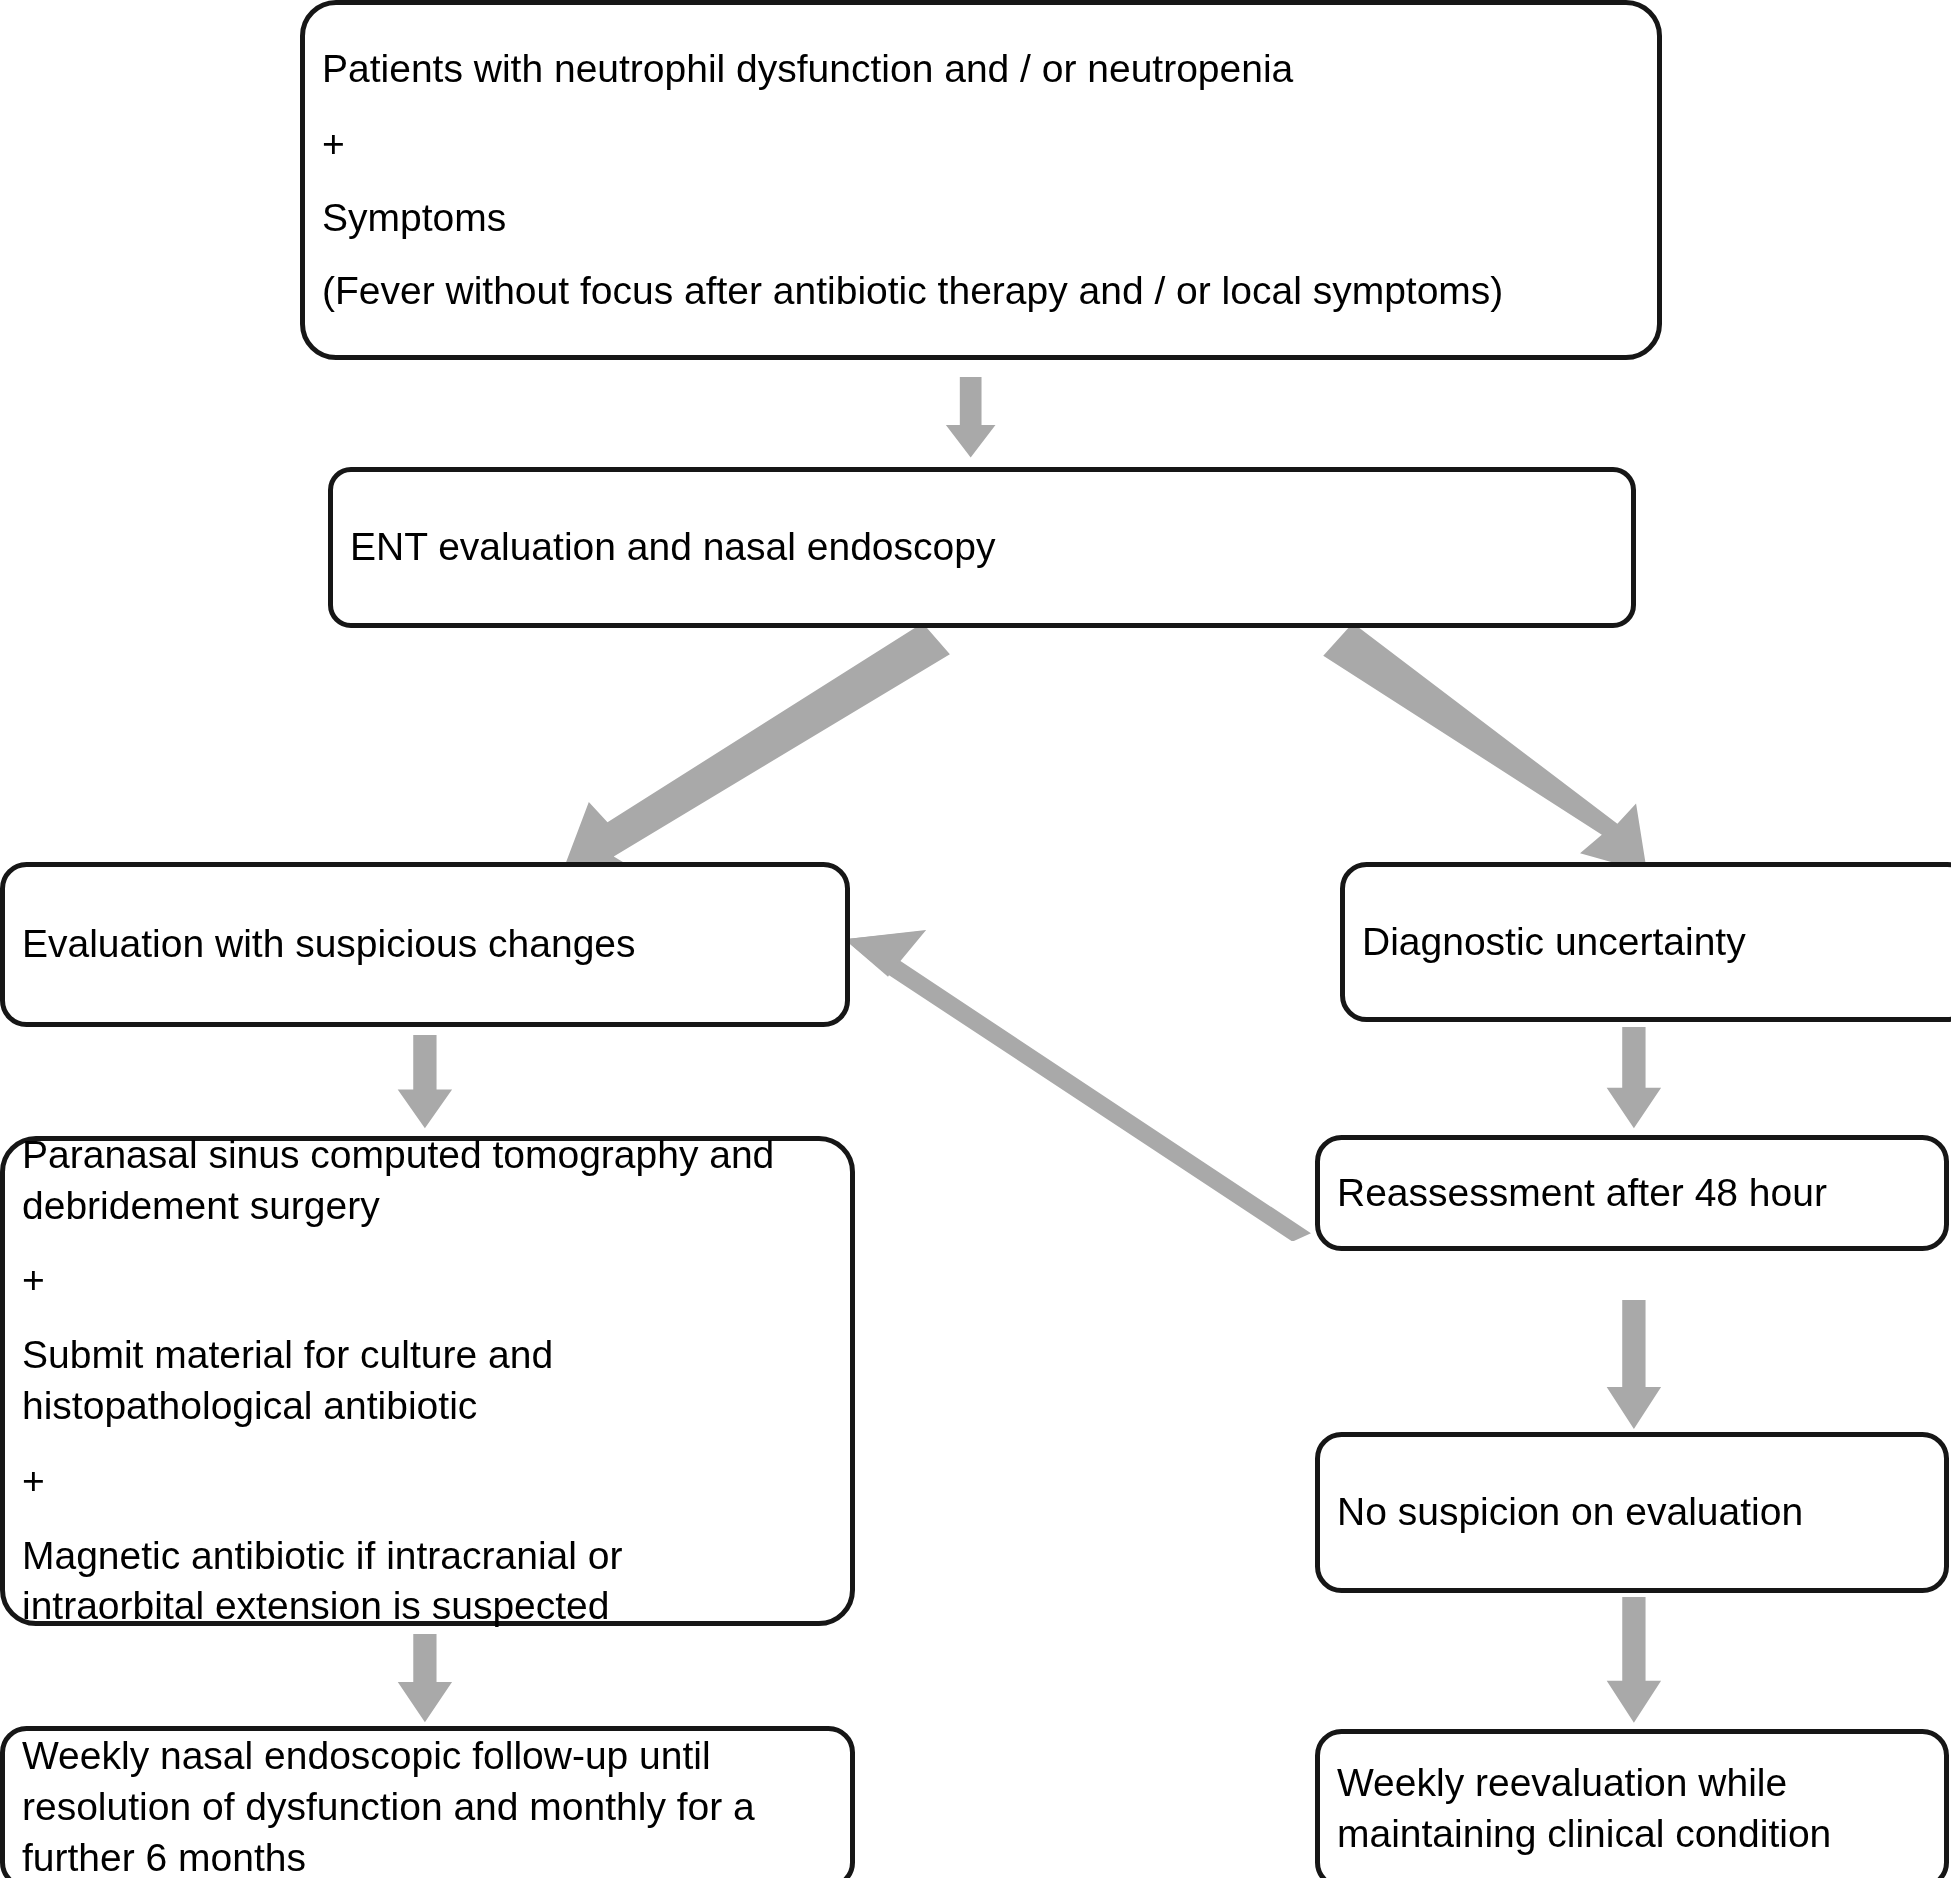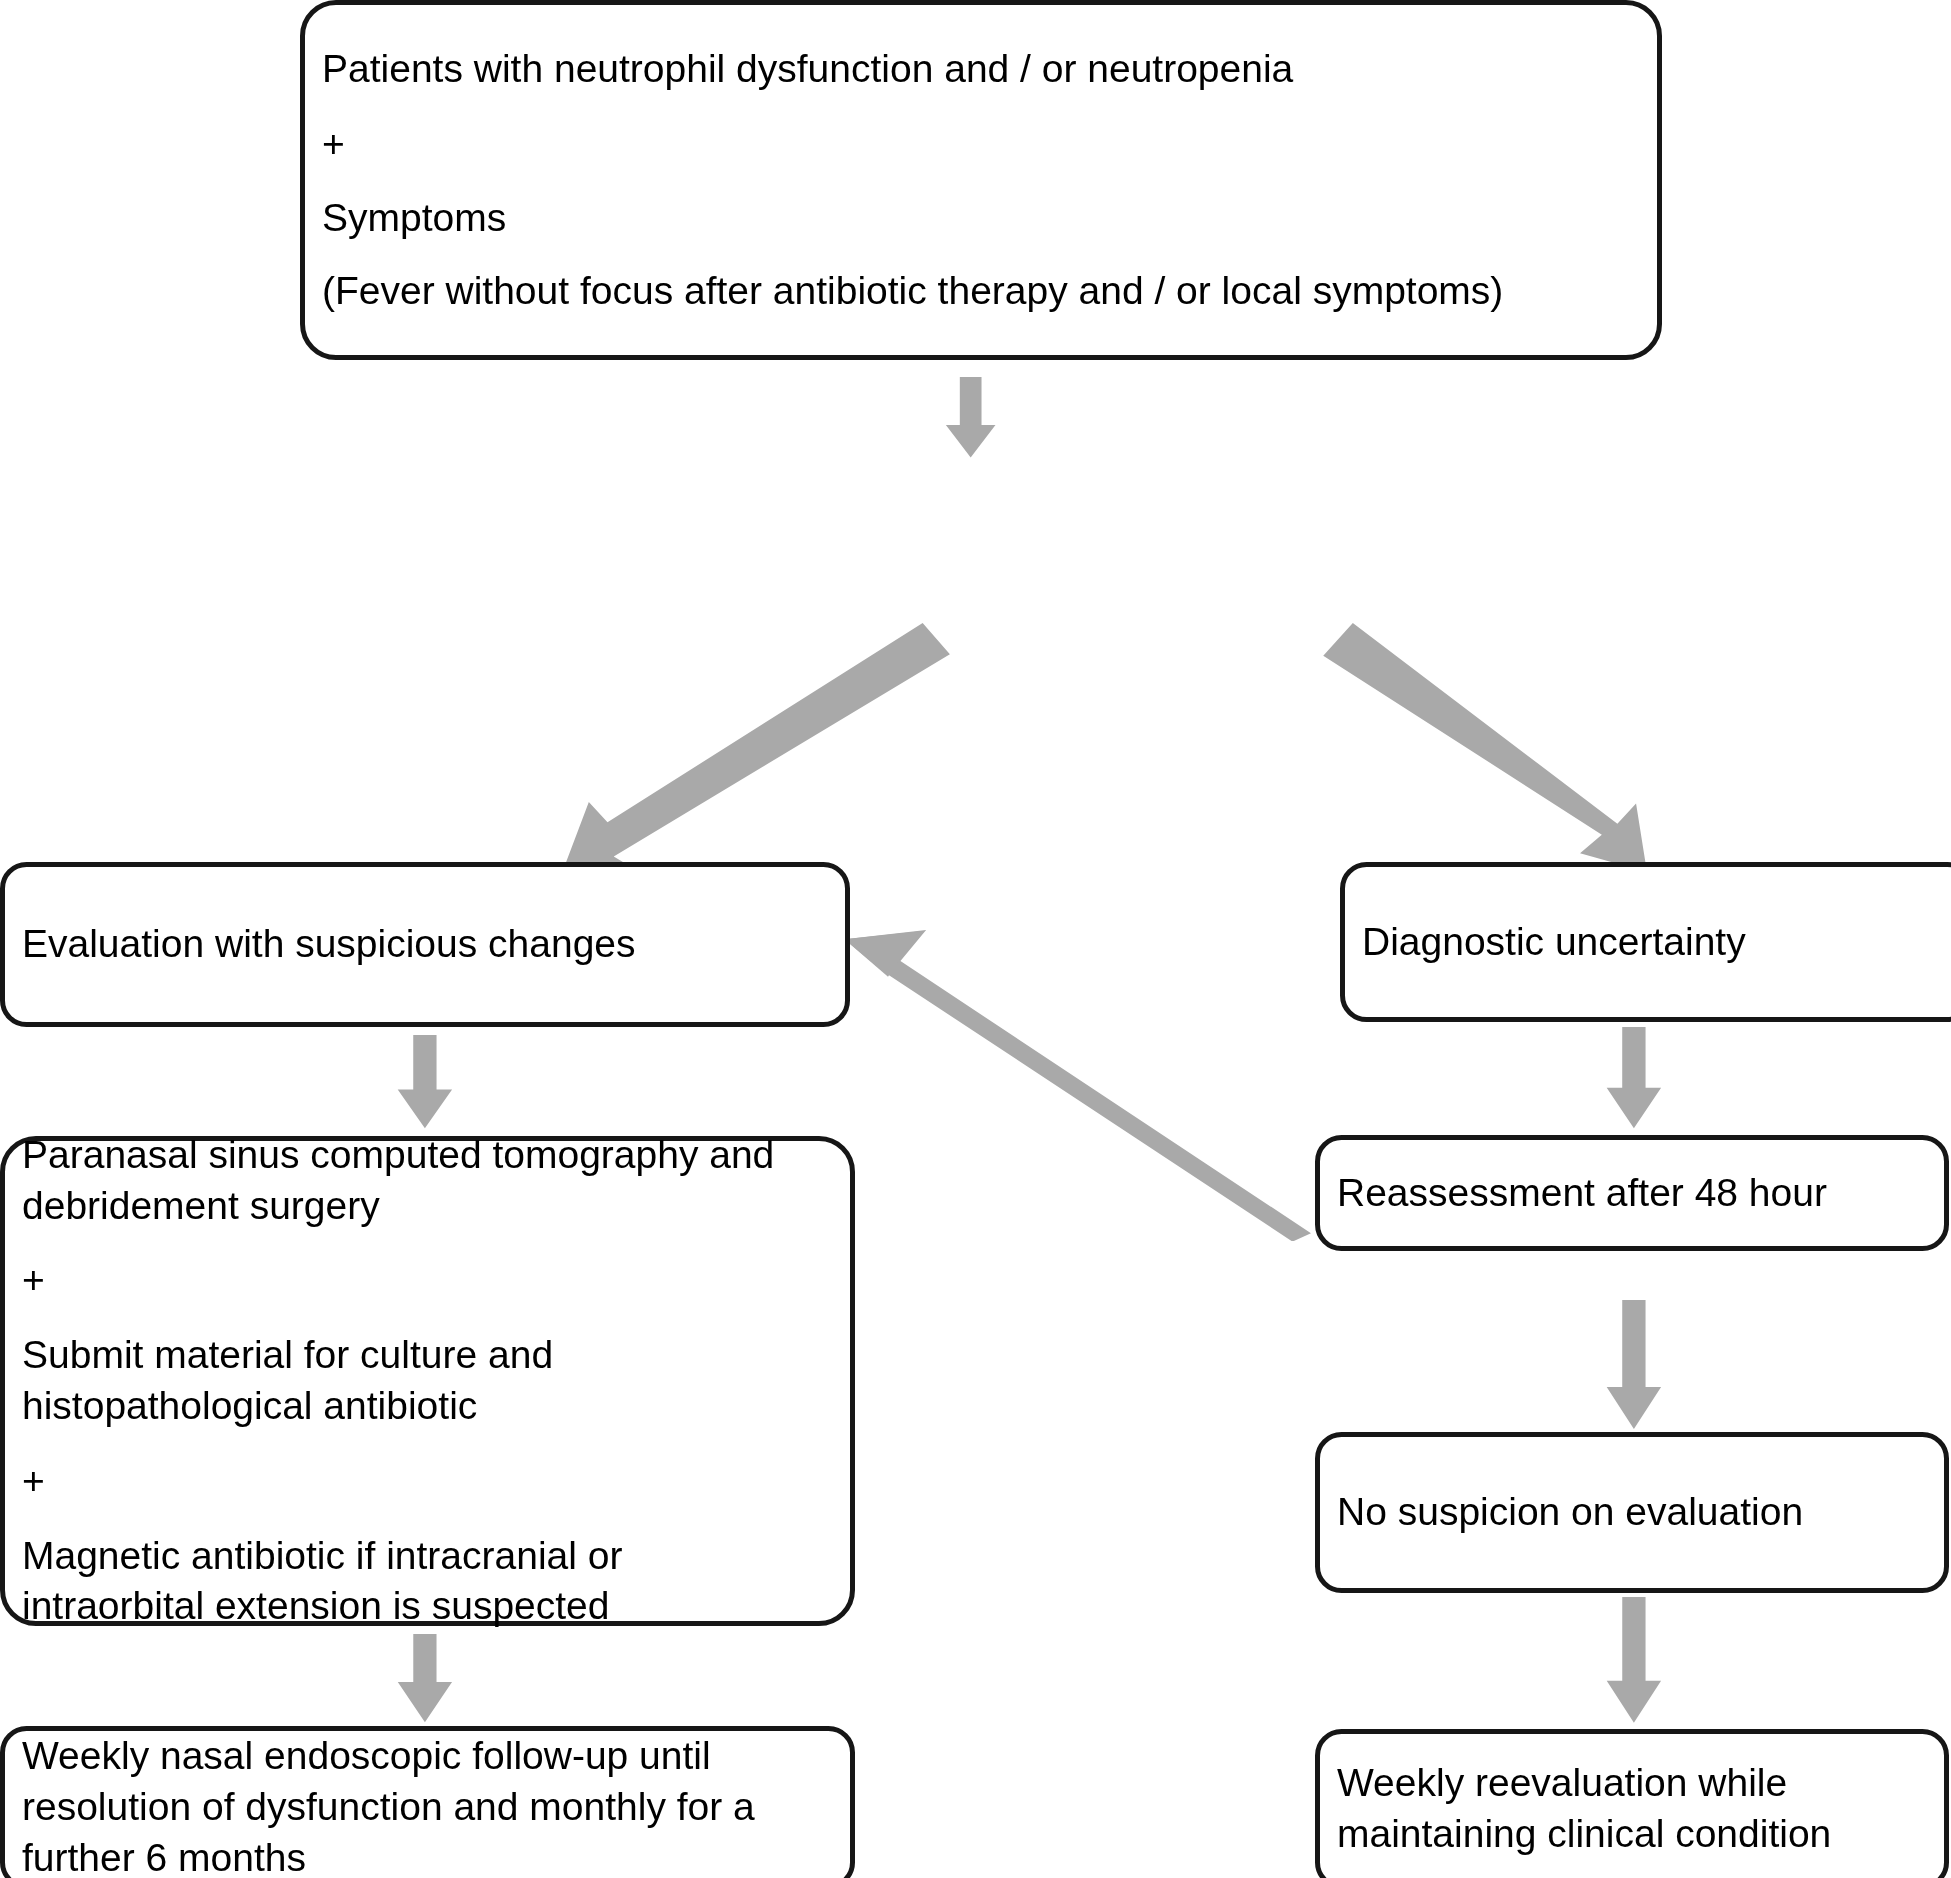--- a/index.html
+++ b/index.html
@@ -60,20 +60,25 @@
       <span class="l">Symptoms</span>
       <div class="gap-sm"></div>
       <span class="l">(Fever without focus after antibiotic therapy and / or local symptoms)</span>
     </div>
   </div>
 
   <svg class="arrow-svg" style="left:938px; top:377px; width:70px; height:93px;" viewBox="0 0 90 120">
     <polygon class="arrow-fill" points="28,0 56,0 56,62 74,62 42,104 10,62 28,62"></polygon>
   </svg>
 
+  <div class="node" style="left:328px; top:467px; width:1308px; height:161px; border-radius:23px;">
+    <div class="lines">
+      <span class="l">ENT evaluation and nasal endoscopy</span>
+    </div>
+  </div>
 
   <svg class="arrow-svg" style="left:514px; top:623px; width:436px; height:249px;" viewBox="0 0 560 320">
     <polygon class="arrow-fill" points="525,0 560,40 128,300 158,318 62,320 96,230 120,256"></polygon>
   </svg>
 
   <svg class="arrow-svg" style="left:1323px; top:623px; width:374px; height:249px;" viewBox="0 0 480 320">
     <polygon class="arrow-fill" points="0,42 38,0 378,258 402,232 416,320 330,296 358,272"></polygon>
   </svg>
 
   <div class="node" style="left:0px; top:862px; width:850px; height:165px; border-radius:26.5px;">

